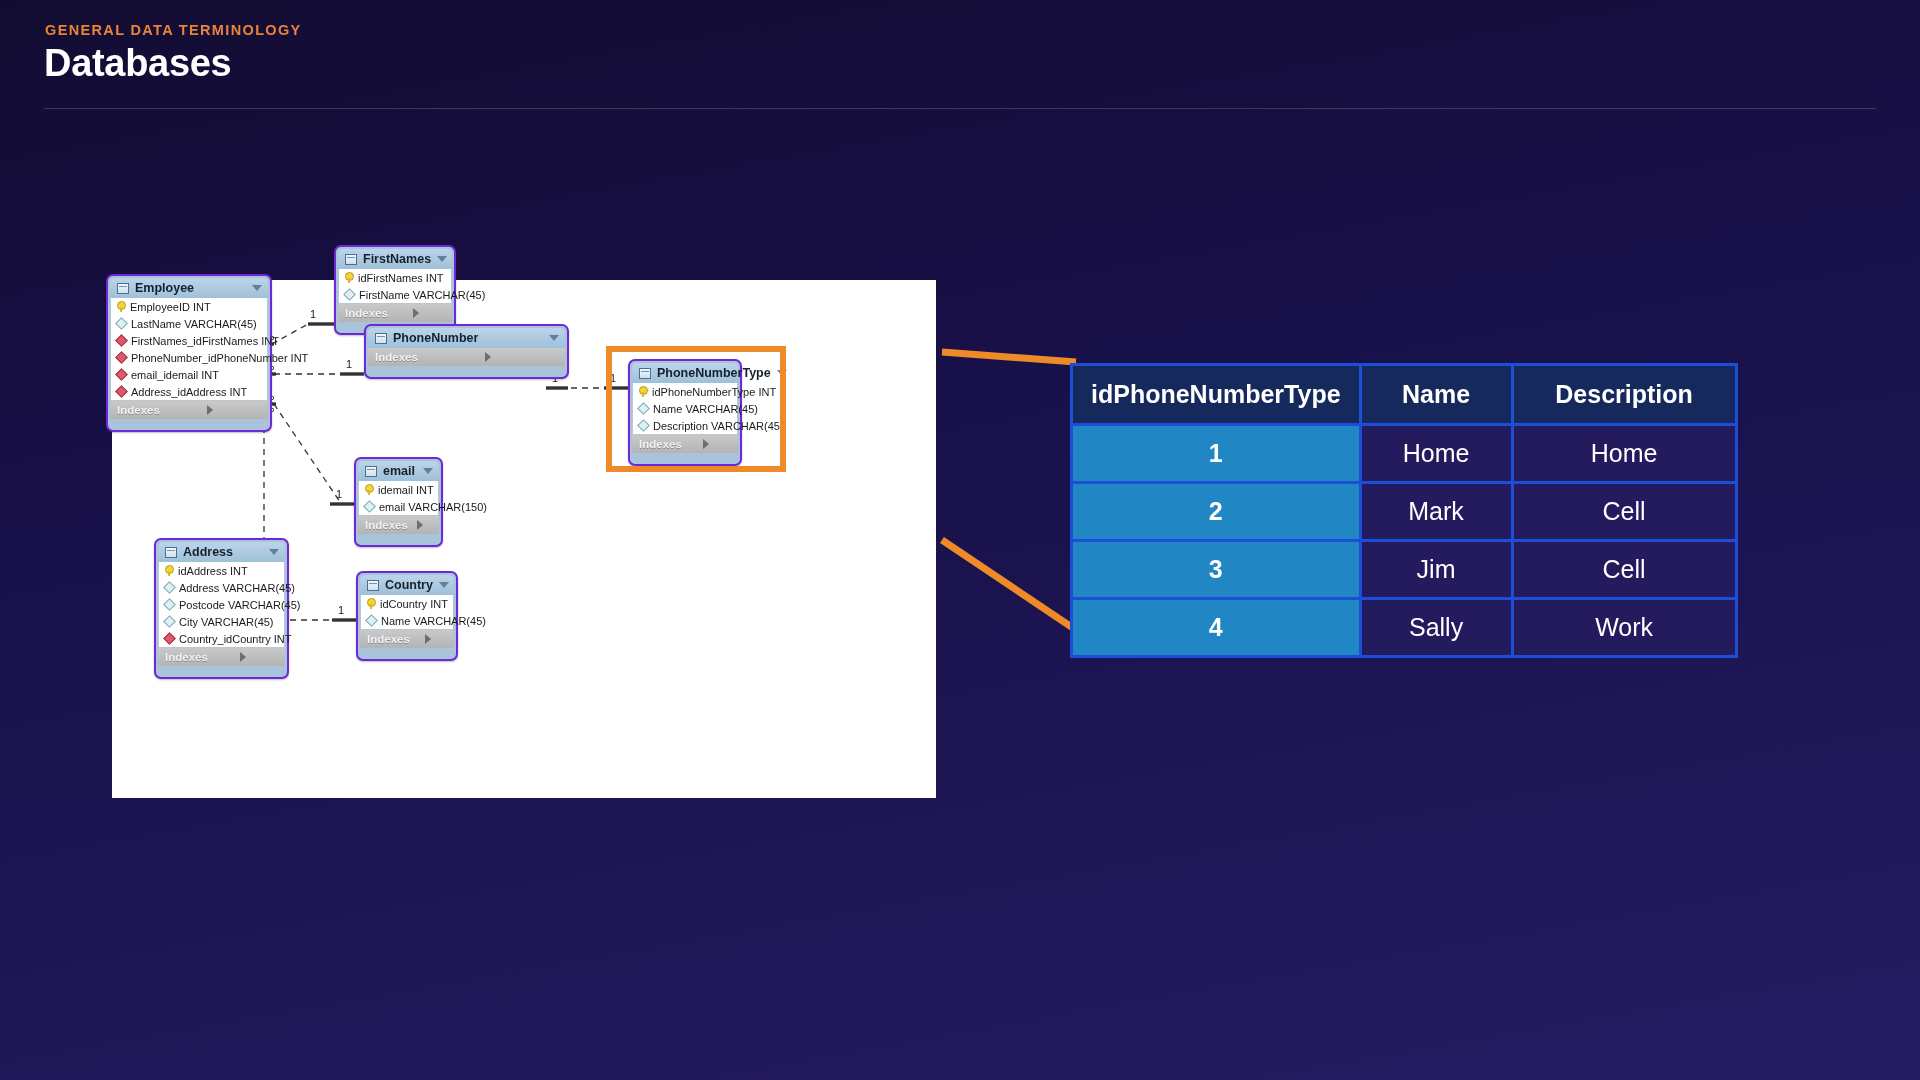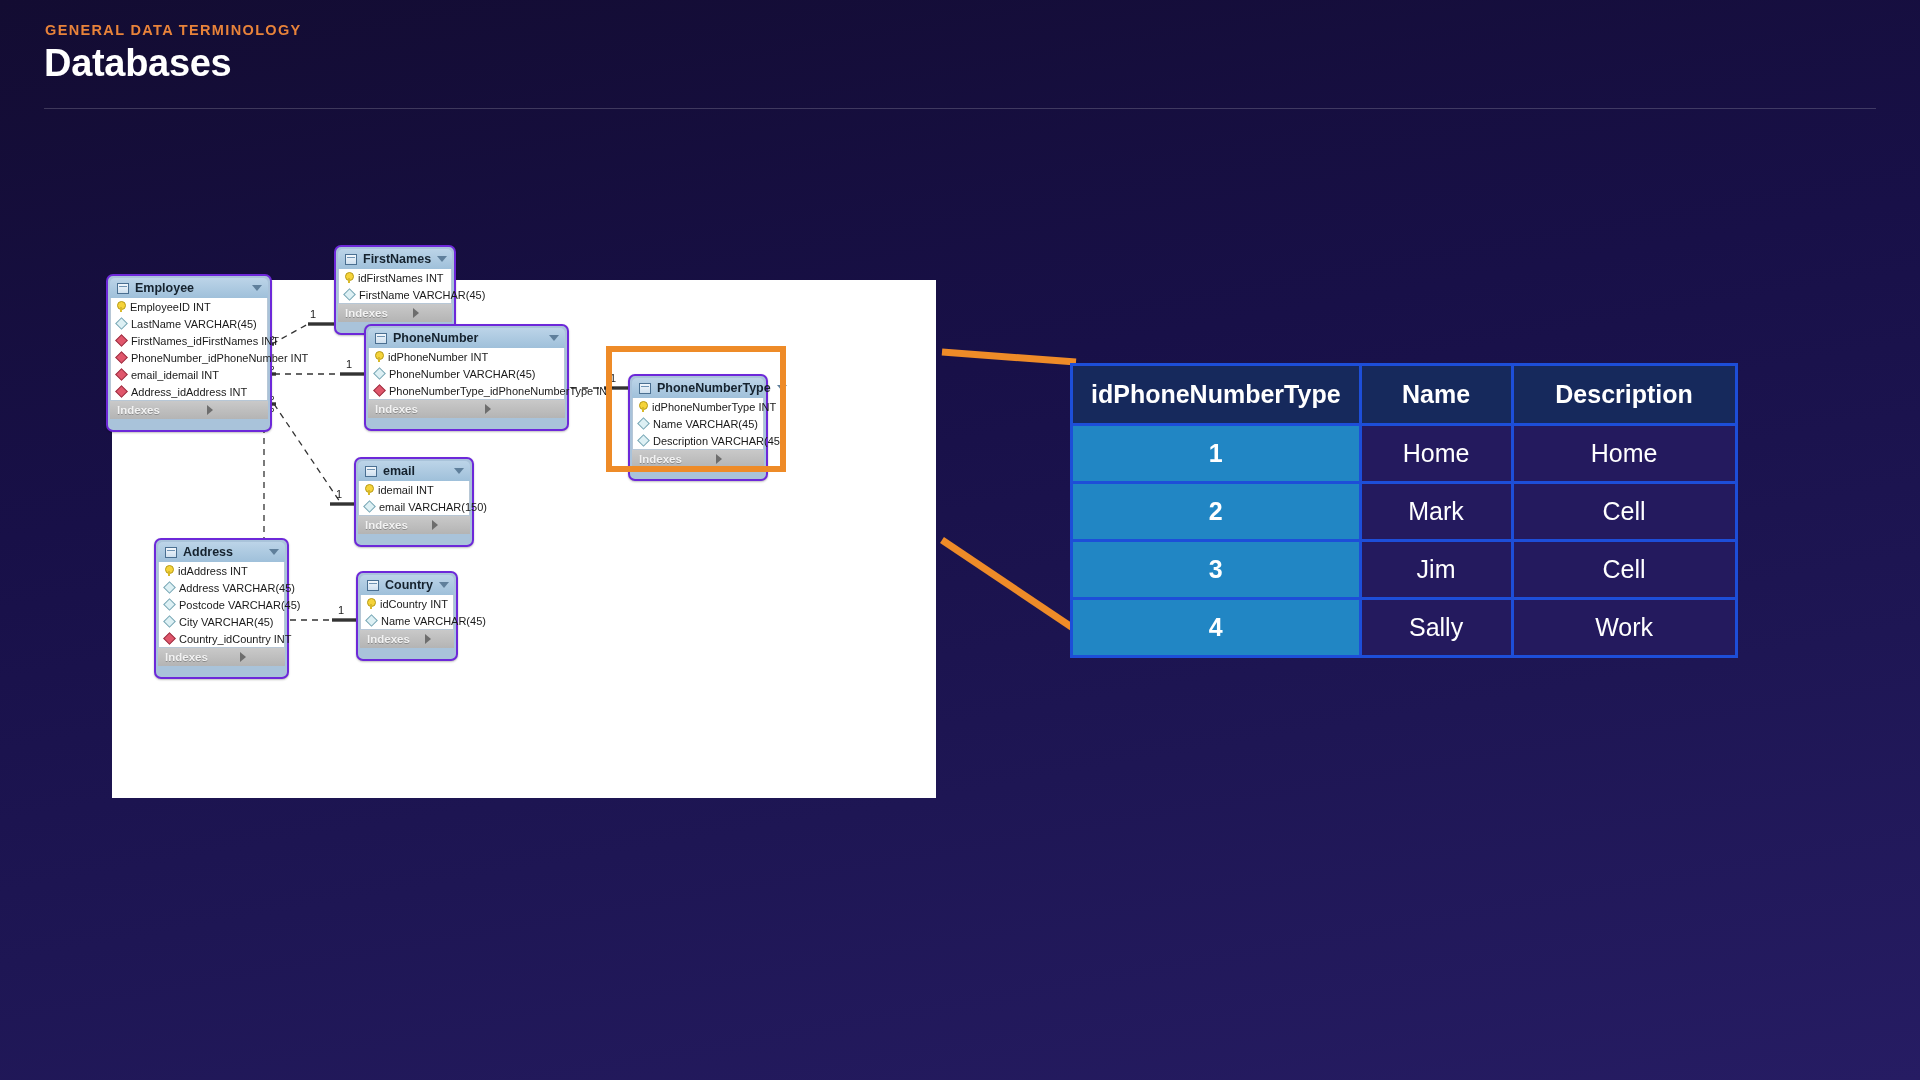--- a/index.html
+++ b/index.html
@@ -271,42 +271,28 @@
       </div>
     <div class="erd-foot"></div>
   </div>
 
   <div class="erd-table" style="left:252px; top:44px; width:205px;">
     <div class="erd-title">
       <span class="tbl-icon"></span>
       <span class="erd-title-text">PhoneNumber</span>
       <span class="caret-down"></span>
     </div>
-    <div class="erd-fields">
-      <div class="erd-field">
-          <span class="key-pk"></span>
-          <span>idPhoneNumber INT</span>
-        </div>
-      <div class="erd-field">
-          <span class="dia dia-null"></span>
-          <span>PhoneNumber VARCHAR(45)</span>
-        </div>
-      <div class="erd-field">
-          <span class="dia dia-fk"></span>
-          <span>PhoneNumberType_idPhoneNumberType INT</span>
-        </div>
-    </div>
-    <div class="erd-indexes">
-        <span>Indexes</span>
-        <span class="caret-right"></span>
-      </div>
-    <div class="erd-foot"></div>
-  </div>
-
-  <div class="erd-table" style="left:516px; top:94px; width:140px;">
+    <div class="erd-indexes">
+        <span>Indexes</span>
+        <span class="caret-right"></span>
+      </div>
+    <div class="erd-foot"></div>
+  </div>
+
+  <div class="erd-table" style="left:516px; top:79px; width:114px;">
     <div class="erd-title">
       <span class="tbl-icon"></span>
       <span class="erd-title-text">PhoneNumberType</span>
       <span class="caret-down"></span>
     </div>
     <div class="erd-fields">
       <div class="erd-field">
           <span class="key-pk"></span>
           <span>idPhoneNumberType INT</span>
         </div>
@@ -320,21 +306,21 @@
         </div>
     </div>
     <div class="erd-indexes">
         <span>Indexes</span>
         <span class="caret-right"></span>
       </div>
     <div class="erd-foot"></div>
   </div>
   <div class="erd-highlight-box" style="left:494px; top:66px; width:180px; height:126px;"></div>
 
-  <div class="erd-table" style="left:242px; top:177px; width:120px;">
+  <div class="erd-table" style="left:242px; top:177px; width:89px;">
     <div class="erd-title">
       <span class="tbl-icon"></span>
       <span class="erd-title-text">email</span>
       <span class="caret-down"></span>
     </div>
     <div class="erd-fields">
       <div class="erd-field">
           <span class="key-pk"></span>
           <span>idemail INT</span>
         </div>

